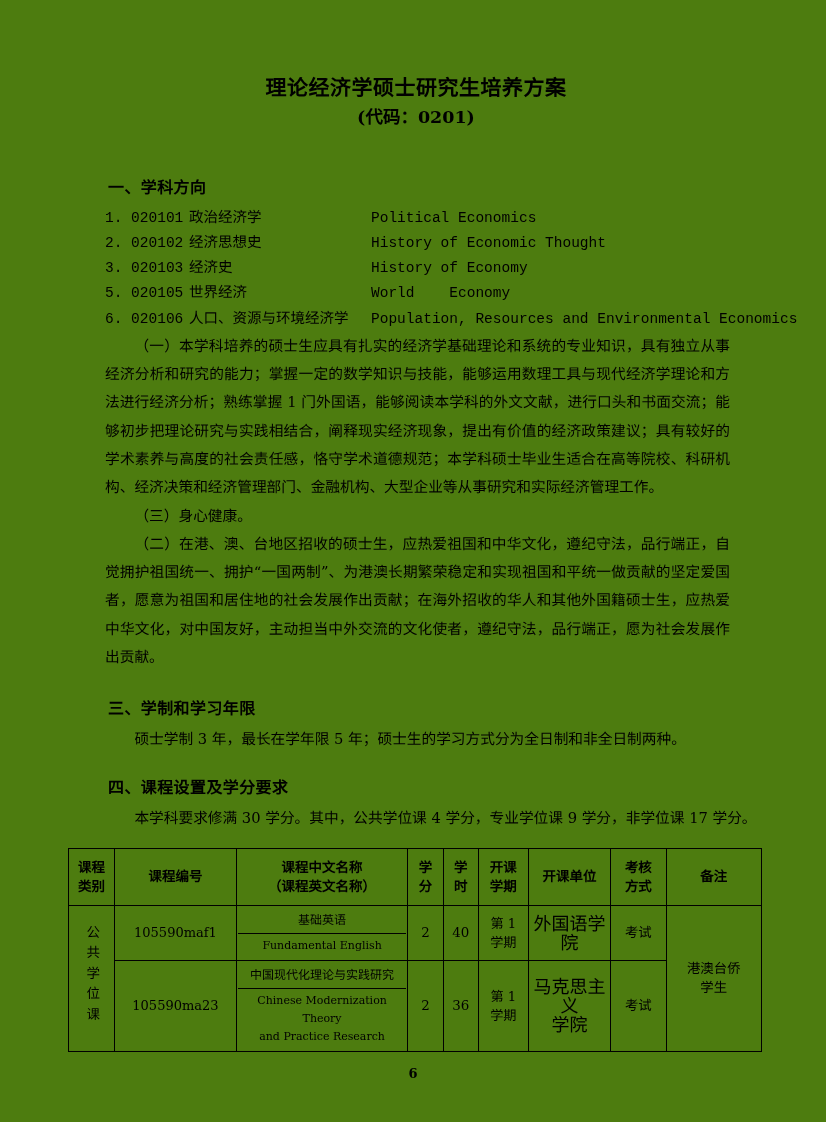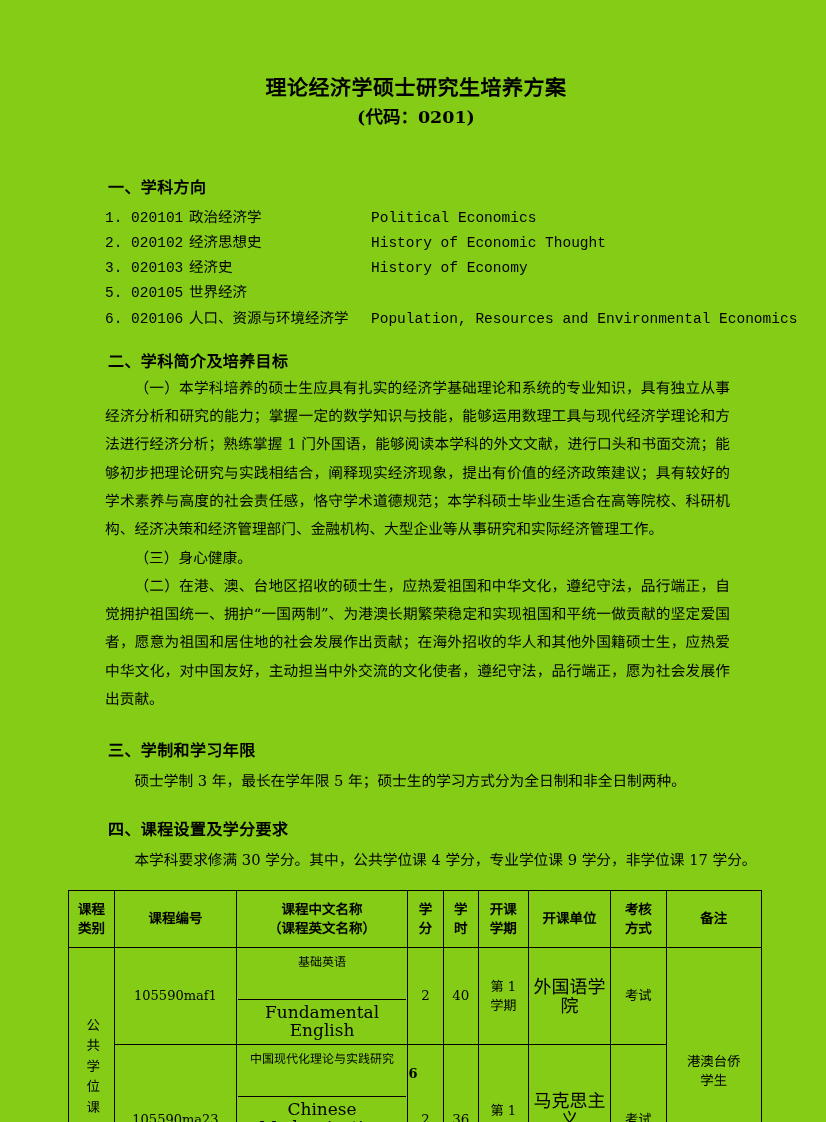--- a/index.html
+++ b/index.html
@@ -6,21 +6,21 @@
   html, body {
     margin: 0;
     padding: 0;
     background: #8a8a8a;
   }
   .page {
     position: relative;
     width: 826px;
     height: 1122px;
     margin: 0 auto;
-    background: #84cc16;
+    background: #4d7c0f;
     box-sizing: border-box;
     overflow: hidden;
     font-family: "DejaVu Serif", "Liberation Serif", serif;
     color: #000000;
   }
   .doc {
     position: absolute;
     left: 66px;
     top: 0;
     width: 700px;
@@ -126,21 +126,21 @@
   .cell-vertical {
     writing-mode: vertical-rl;
     text-orientation: upright;
     letter-spacing: 7px;
     margin: 0 auto;
     font-size: 13.5px;
     line-height: 1;
     display: inline-block;
   }
   .cn-name  { font-size: 12px; }
-  .en-name  { font-size: 17px; line-height: 18px; margin-top: 24px; }
+  .en-name  { font-size: 11px; line-height: 18px; }
   .code-cell { font-size: 13px; }
   .num-cell { font-size: 13.4px; }
   .term-cell { font-size: 13.2px; line-height: 19px; }
   .unit-cell { font-size: 18px; line-height: 20px; }
   .remark-cell { font-size: 13.4px; line-height: 21px; }
   .namebox { padding: 0; }
   .namebox .sub {
     border-top: 1px solid #000000;
   }
   .namebox .sub:first-child { border-top: none; }
@@ -183,29 +183,29 @@
         <span class="dir-en">History of Economic Thought</span>
       </li>
       <li class="dir-row">
         <span class="dir-no">3. 020103</span>
         <span class="dir-cn">经济史</span>
         <span class="dir-en">History of Economy</span>
       </li>
       <li class="dir-row">
         <span class="dir-no">5. 020105</span>
         <span class="dir-cn">世界经济</span>
+        <span class="dir-en">World    Economy</span>
       </li>
       <li class="dir-row">
         <span class="dir-no">6. 020106</span>
         <span class="dir-cn">人口、资源与环境经济学</span>
         <span class="dir-en">Population, Resources and Environmental Economics</span>
       </li>
     </ul>
 
-    <div class="section-heading sec2-heading">二、学科简介及培养目标</div>
     <p class="para">（一）本学科培养的硕士生应具有扎实的经济学基础理论和系统的专业知识，具有独立从事经济分析和研究的能力；掌握一定的数学知识与技能，能够运用数理工具与现代经济学理论和方法进行经济分析；熟练掌握 1 门外国语，能够阅读本学科的外文文献，进行口头和书面交流；能够初步把理论研究与实践相结合，阐释现实经济现象，提出有价值的经济政策建议；具有较好的学术素养与高度的社会责任感，恪守学术道德规范；本学科硕士毕业生适合在高等院校、科研机构、经济决策和经济管理部门、金融机构、大型企业等从事研究和实际经济管理工作。</p>
     <p class="para">（三）身心健康。</p>
     <p class="para">（二）在港、澳、台地区招收的硕士生，应热爱祖国和中华文化，遵纪守法，品行端正，自觉拥护祖国统一、拥护“一国两制”、为港澳长期繁荣稳定和实现祖国和平统一做贡献的坚定爱国者，愿意为祖国和居住地的社会发展作出贡献；在海外招收的华人和其他外国籍硕士生，应热爱中华文化，对中国友好，主动担当中外交流的文化使者，遵纪守法，品行端正，愿为社会发展作出贡献。</p>
 
     <div class="section-heading sec3-heading">三、学制和学习年限</div>
     <div class="simple-line">硕士学制 3 年，最长在学年限 5 年；硕士生的学习方式分为全日制和非全日制两种。</div>
 
     <div class="section-heading sec4-heading">四、课程设置及学分要求</div>
     <div class="simple-line">本学科要求修满 30 学分。其中，公共学位课 4 学分，专业学位课 9 学分，非学位课 17 学分。</div>
 

